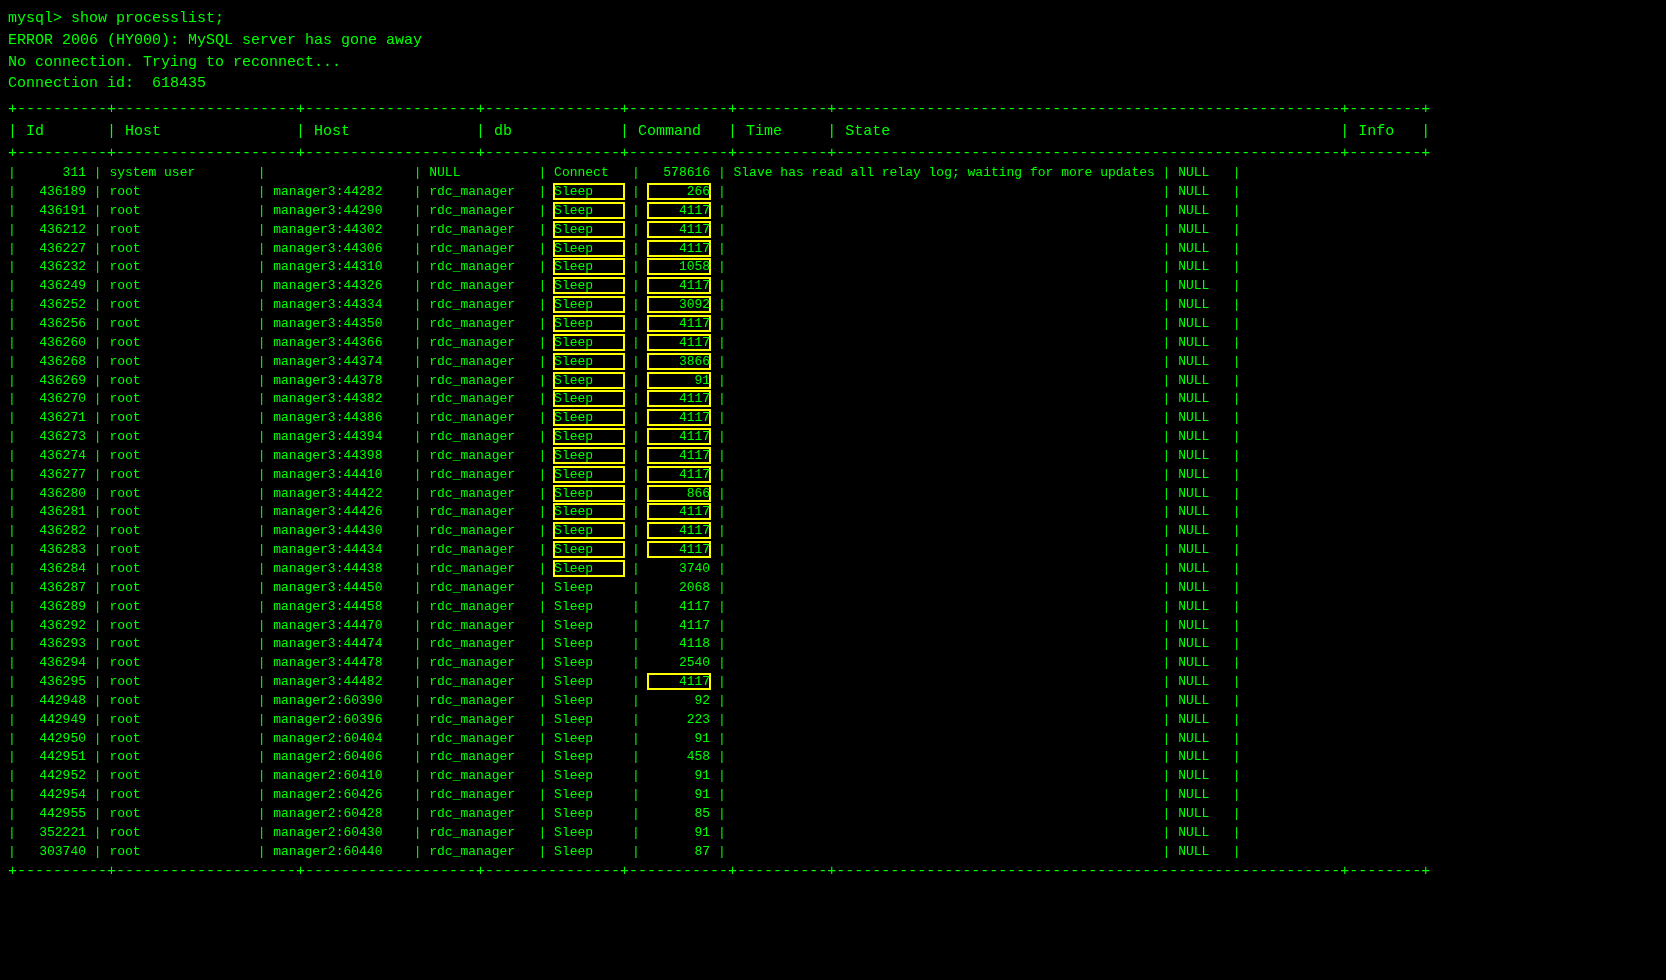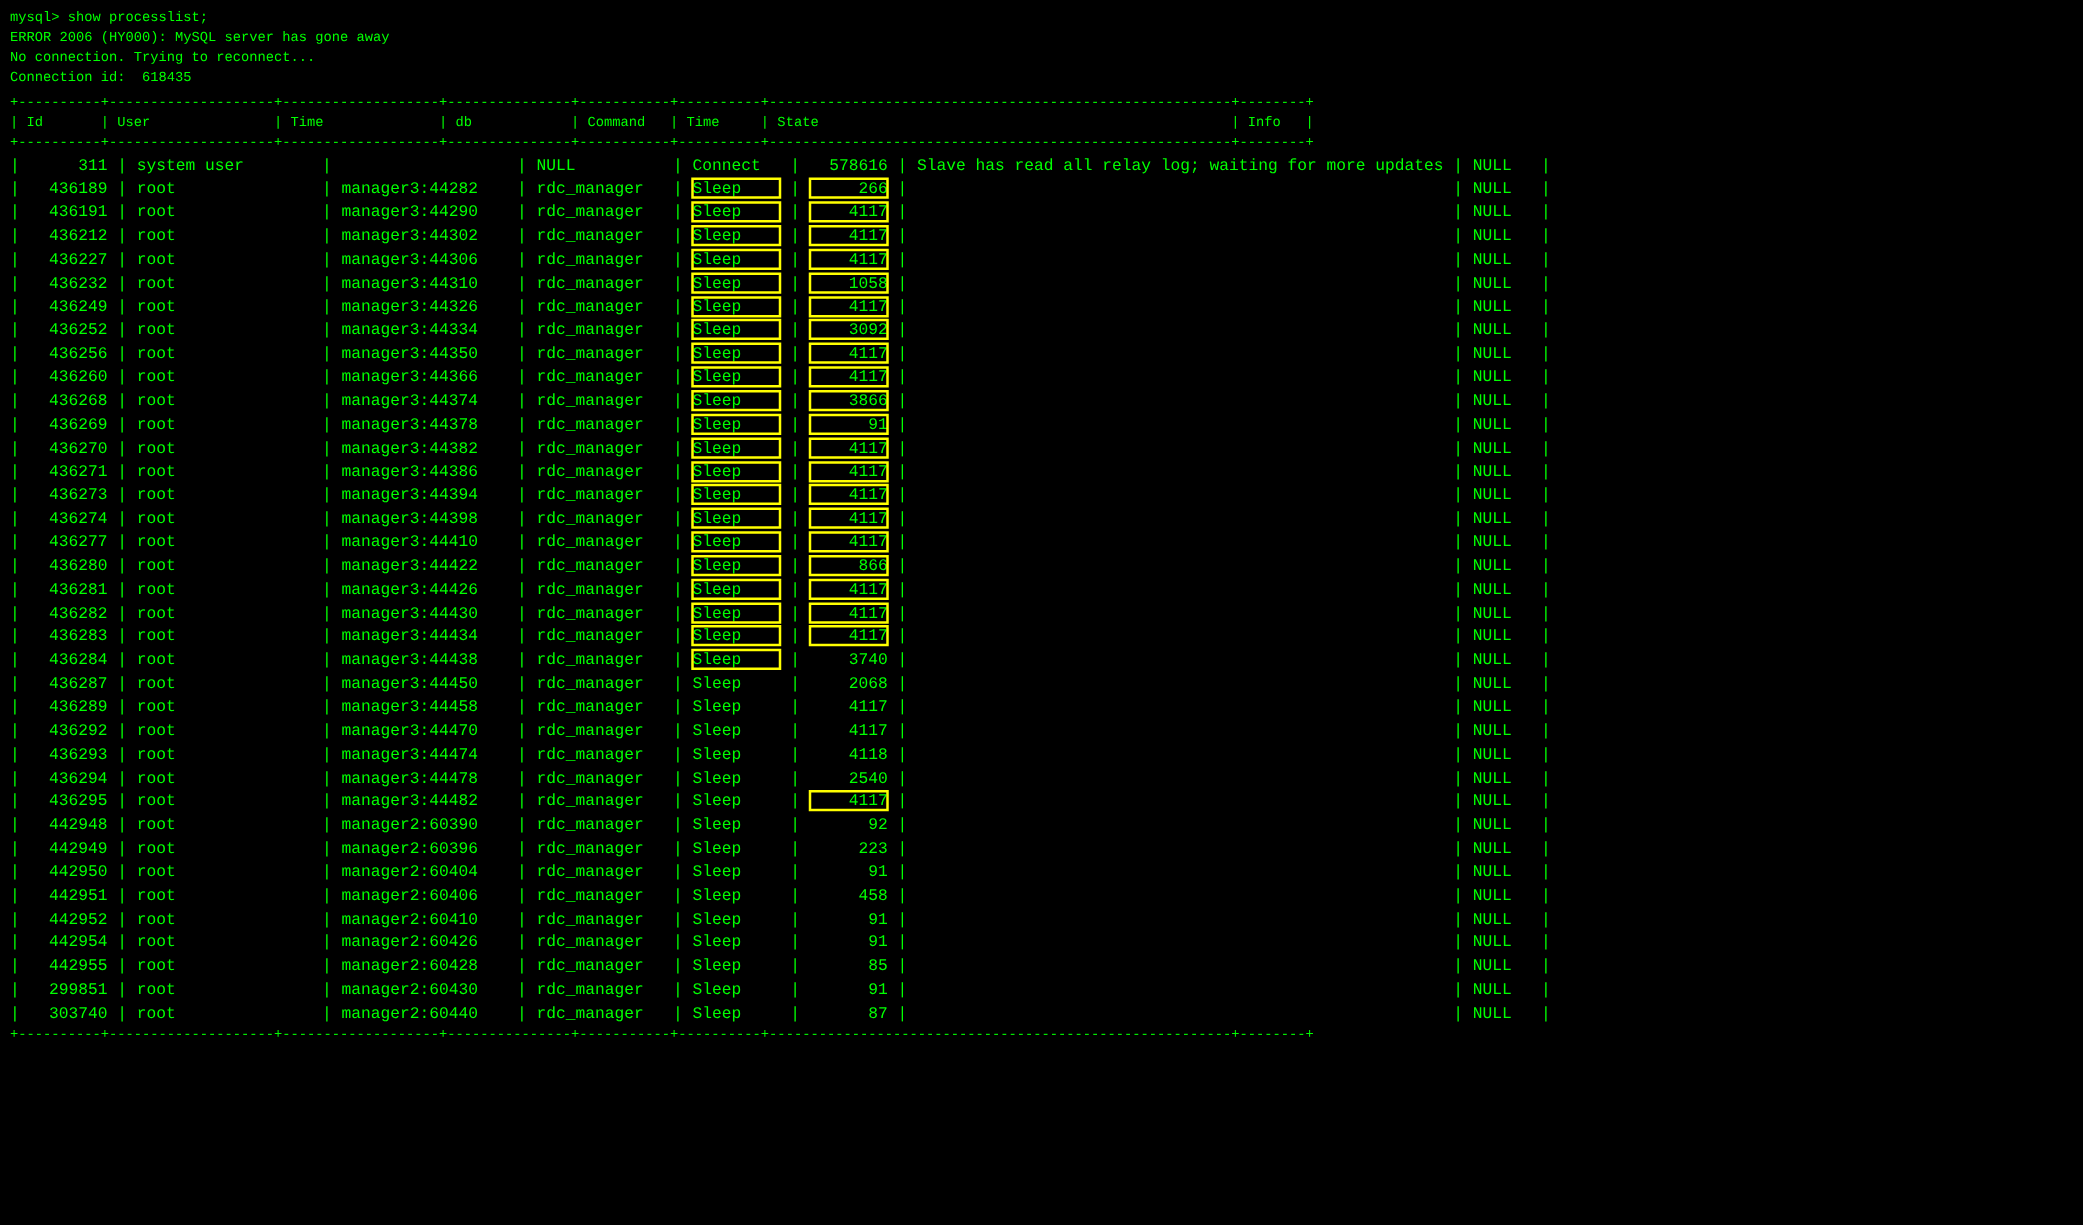--- a/index.html
+++ b/index.html
@@ -12,40 +12,40 @@
       padding: 8px;
       width: 1666px;
       min-height: 980px;
       overflow: auto;
     }
     .table-wrapper {
       margin-top: 4px;
     }
     .pre-line {
       font-family: 'Courier New', Courier, monospace;
-      font-size: 11px;
+      font-size: 15px;
       color: #00ff00;
       line-height: 1.45;
       white-space: pre;
     }
   </style>
 </head>
 <body>
 
 <div>
   <div class="pre-line">mysql&gt; show processlist;</div>
   <div class="pre-line">ERROR 2006 (HY000): MySQL server has gone away</div>
   <div class="pre-line">No connection. Trying to reconnect...</div>
   <div class="pre-line">Connection id:	618435</div>
 </div>
 
 <div class="table-wrapper">
   <div id="table-output">
       <div class="pre-line">+----------+--------------------+-------------------+---------------+-----------+----------+--------------------------------------------------------+--------+</div>
-      <div class="pre-line">| Id       | User               | Time              | db            | Command   | Time     | State                                                  | Info   |</div>
+      <div class="pre-line">| Id       | Host               | Host              | db            | Command   | Time     | State                                                  | Info   |</div>
       <div class="pre-line">+----------+--------------------+-------------------+---------------+-----------+----------+--------------------------------------------------------+--------+</div>
       <div style="white-space: pre; font-family: &quot;Courier New&quot;, Courier, monospace; font-size: 13px; line-height: 1.45;">|      311 | system user        |                   | NULL          | Connect   |   578616 | Slave has read all relay log; waiting for more updates | NULL   |</div>
       <div style="white-space: pre; font-family: &quot;Courier New&quot;, Courier, monospace; font-size: 13px; line-height: 1.45;">|   436189 | root               | manager3:44282    | rdc_manager   | <span style="outline: 2px solid #ffff00; outline-offset: -1px; color: #00ff00;">Sleep    </span> | <span style="outline: 2px solid #ffff00; outline-offset: -1px; color: #00ff00;">     266</span> |                                                        | NULL   |</div>
       <div style="white-space: pre; font-family: &quot;Courier New&quot;, Courier, monospace; font-size: 13px; line-height: 1.45;">|   436191 | root               | manager3:44290    | rdc_manager   | <span style="outline: 2px solid #ffff00; outline-offset: -1px; color: #00ff00;">Sleep    </span> | <span style="outline: 2px solid #ffff00; outline-offset: -1px; color: #00ff00;">    4117</span> |                                                        | NULL   |</div>
       <div style="white-space: pre; font-family: &quot;Courier New&quot;, Courier, monospace; font-size: 13px; line-height: 1.45;">|   436212 | root               | manager3:44302    | rdc_manager   | <span style="outline: 2px solid #ffff00; outline-offset: -1px; color: #00ff00;">Sleep    </span> | <span style="outline: 2px solid #ffff00; outline-offset: -1px; color: #00ff00;">    4117</span> |                                                        | NULL   |</div>
       <div style="white-space: pre; font-family: &quot;Courier New&quot;, Courier, monospace; font-size: 13px; line-height: 1.45;">|   436227 | root               | manager3:44306    | rdc_manager   | <span style="outline: 2px solid #ffff00; outline-offset: -1px; color: #00ff00;">Sleep    </span> | <span style="outline: 2px solid #ffff00; outline-offset: -1px; color: #00ff00;">    4117</span> |                                                        | NULL   |</div>
       <div style="white-space: pre; font-family: &quot;Courier New&quot;, Courier, monospace; font-size: 13px; line-height: 1.45;">|   436232 | root               | manager3:44310    | rdc_manager   | <span style="outline: 2px solid #ffff00; outline-offset: -1px; color: #00ff00;">Sleep    </span> | <span style="outline: 2px solid #ffff00; outline-offset: -1px; color: #00ff00;">    1058</span> |                                                        | NULL   |</div>
       <div style="white-space: pre; font-family: &quot;Courier New&quot;, Courier, monospace; font-size: 13px; line-height: 1.45;">|   436249 | root               | manager3:44326    | rdc_manager   | <span style="outline: 2px solid #ffff00; outline-offset: -1px; color: #00ff00;">Sleep    </span> | <span style="outline: 2px solid #ffff00; outline-offset: -1px; color: #00ff00;">    4117</span> |                                                        | NULL   |</div>
       <div style="white-space: pre; font-family: &quot;Courier New&quot;, Courier, monospace; font-size: 13px; line-height: 1.45;">|   436252 | root               | manager3:44334    | rdc_manager   | <span style="outline: 2px solid #ffff00; outline-offset: -1px; color: #00ff00;">Sleep    </span> | <span style="outline: 2px solid #ffff00; outline-offset: -1px; color: #00ff00;">    3092</span> |                                                        | NULL   |</div>
       <div style="white-space: pre; font-family: &quot;Courier New&quot;, Courier, monospace; font-size: 13px; line-height: 1.45;">|   436256 | root               | manager3:44350    | rdc_manager   | <span style="outline: 2px solid #ffff00; outline-offset: -1px; color: #00ff00;">Sleep    </span> | <span style="outline: 2px solid #ffff00; outline-offset: -1px; color: #00ff00;">    4117</span> |                                                        | NULL   |</div>
@@ -68,17 +68,17 @@
       <div style="white-space: pre; font-family: &quot;Courier New&quot;, Courier, monospace; font-size: 13px; line-height: 1.45;">|   436293 | root               | manager3:44474    | rdc_manager   | Sleep     |     4118 |                                                        | NULL   |</div>
       <div style="white-space: pre; font-family: &quot;Courier New&quot;, Courier, monospace; font-size: 13px; line-height: 1.45;">|   436294 | root               | manager3:44478    | rdc_manager   | Sleep     |     2540 |                                                        | NULL   |</div>
       <div style="white-space: pre; font-family: &quot;Courier New&quot;, Courier, monospace; font-size: 13px; line-height: 1.45;">|   436295 | root               | manager3:44482    | rdc_manager   | Sleep     | <span style="outline: 2px solid #ffff00; outline-offset: -1px; color: #00ff00;">    4117</span> |                                                        | NULL   |</div>
       <div style="white-space: pre; font-family: &quot;Courier New&quot;, Courier, monospace; font-size: 13px; line-height: 1.45;">|   442948 | root               | manager2:60390    | rdc_manager   | Sleep     |       92 |                                                        | NULL   |</div>
       <div style="white-space: pre; font-family: &quot;Courier New&quot;, Courier, monospace; font-size: 13px; line-height: 1.45;">|   442949 | root               | manager2:60396    | rdc_manager   | Sleep     |      223 |                                                        | NULL   |</div>
       <div style="white-space: pre; font-family: &quot;Courier New&quot;, Courier, monospace; font-size: 13px; line-height: 1.45;">|   442950 | root               | manager2:60404    | rdc_manager   | Sleep     |       91 |                                                        | NULL   |</div>
       <div style="white-space: pre; font-family: &quot;Courier New&quot;, Courier, monospace; font-size: 13px; line-height: 1.45;">|   442951 | root               | manager2:60406    | rdc_manager   | Sleep     |      458 |                                                        | NULL   |</div>
       <div style="white-space: pre; font-family: &quot;Courier New&quot;, Courier, monospace; font-size: 13px; line-height: 1.45;">|   442952 | root               | manager2:60410    | rdc_manager   | Sleep     |       91 |                                                        | NULL   |</div>
       <div style="white-space: pre; font-family: &quot;Courier New&quot;, Courier, monospace; font-size: 13px; line-height: 1.45;">|   442954 | root               | manager2:60426    | rdc_manager   | Sleep     |       91 |                                                        | NULL   |</div>
       <div style="white-space: pre; font-family: &quot;Courier New&quot;, Courier, monospace; font-size: 13px; line-height: 1.45;">|   442955 | root               | manager2:60428    | rdc_manager   | Sleep     |       85 |                                                        | NULL   |</div>
-      <div style="white-space: pre; font-family: &quot;Courier New&quot;, Courier, monospace; font-size: 13px; line-height: 1.45;">|   299851 | root               | manager2:60430    | rdc_manager   | Sleep     |       91 |                                                        | NULL   |</div>
+      <div style="white-space: pre; font-family: &quot;Courier New&quot;, Courier, monospace; font-size: 13px; line-height: 1.45;">|   352221 | root               | manager2:60430    | rdc_manager   | Sleep     |       91 |                                                        | NULL   |</div>
       <div style="white-space: pre; font-family: &quot;Courier New&quot;, Courier, monospace; font-size: 13px; line-height: 1.45;">|   303740 | root               | manager2:60440    | rdc_manager   | Sleep     |       87 |                                                        | NULL   |</div>
       <div class="pre-line">+----------+--------------------+-------------------+---------------+-----------+----------+--------------------------------------------------------+--------+</div>
     </div>
 </div>
 
 </body></html>

